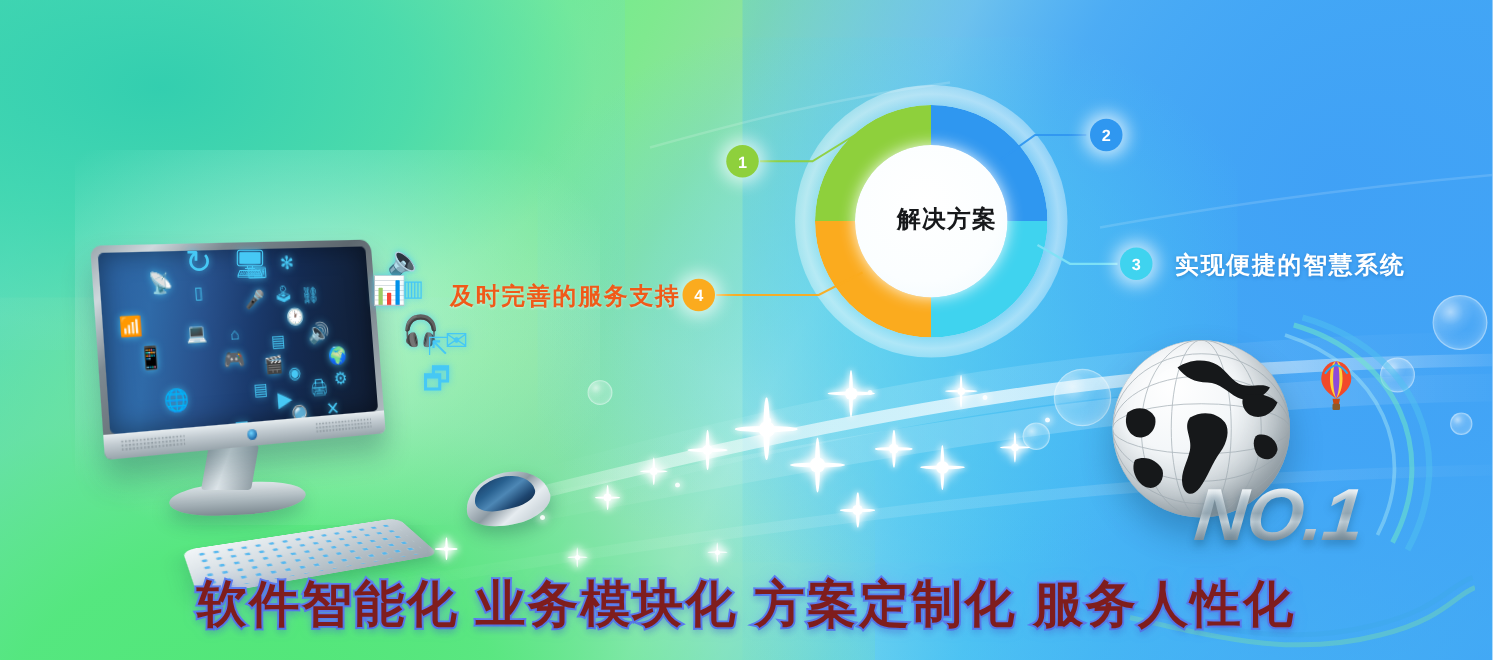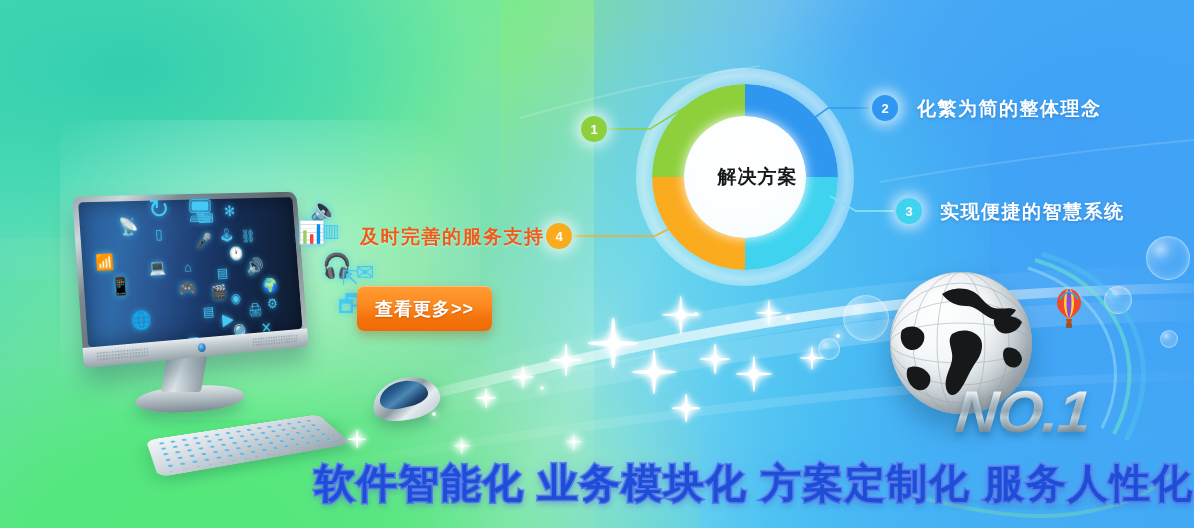--- a/index.html
+++ b/index.html
@@ -415,25 +415,25 @@
     box-shadow: 0 5px 11px rgba(150,60,0,0.30), inset 0 1px 0 rgba(255,255,255,0.35);
     z-index: 7;
     text-shadow: 0 1px 2px rgba(160,60,0,0.45);
   }
 
   
   .tagline {
     position: absolute;
     left: 0; right: 0;
     top: 456px;
-    text-align: right;
+    text-align: center;
     font-size: 40px;
     font-weight: bold;
     letter-spacing: 2px;
-    color: #1d4ed8;
+    color: #7f1d1d;
     z-index: 8;
     -webkit-text-stroke: 3px #5b7bf0;
     paint-order: stroke fill;
     text-shadow: 0 0 10px rgba(120,150,255,0.55), 0 3px 6px rgba(40,80,180,0.45);
   }
 </style>
 </head>
 <body>
 
 <div id="banner">
@@ -644,21 +644,19 @@
     <div class="donut-text">
       <div>解决方案</div>
     </div>
   </div>
 
   <div class="badge" id="badge-1" style="left: 581px; top: 116px; background: rgb(142, 208, 60);">1</div>
   <div class="badge" id="badge-2" style="left: 872px; top: 95px; background: rgb(47, 151, 240);">2</div>
   <div class="badge" id="badge-3" style="left: 896px; top: 198px; background: rgb(63, 211, 239);">3</div>
   <div class="badge" id="badge-4" style="left: 546px; top: 223px; background: rgb(251, 171, 30);">4</div>
 
-  <div class="label lbl2" style="left:917px; top:96px;">化繁为简的整体理念</div>
   <div class="label lbl3" style="left:940px; top:199px;">实现便捷的智慧系统</div>
   <div class="label lbl4" style="left:360px; top:224px;">及时完善的服务支持</div>
 
-  <button class="cta">查看更多&gt;&gt;</button>
 
   <div class="tagline">软件智能化  业务模块化  方案定制化  服务人性化</div>
 
 </div>
 
 </body></html>

